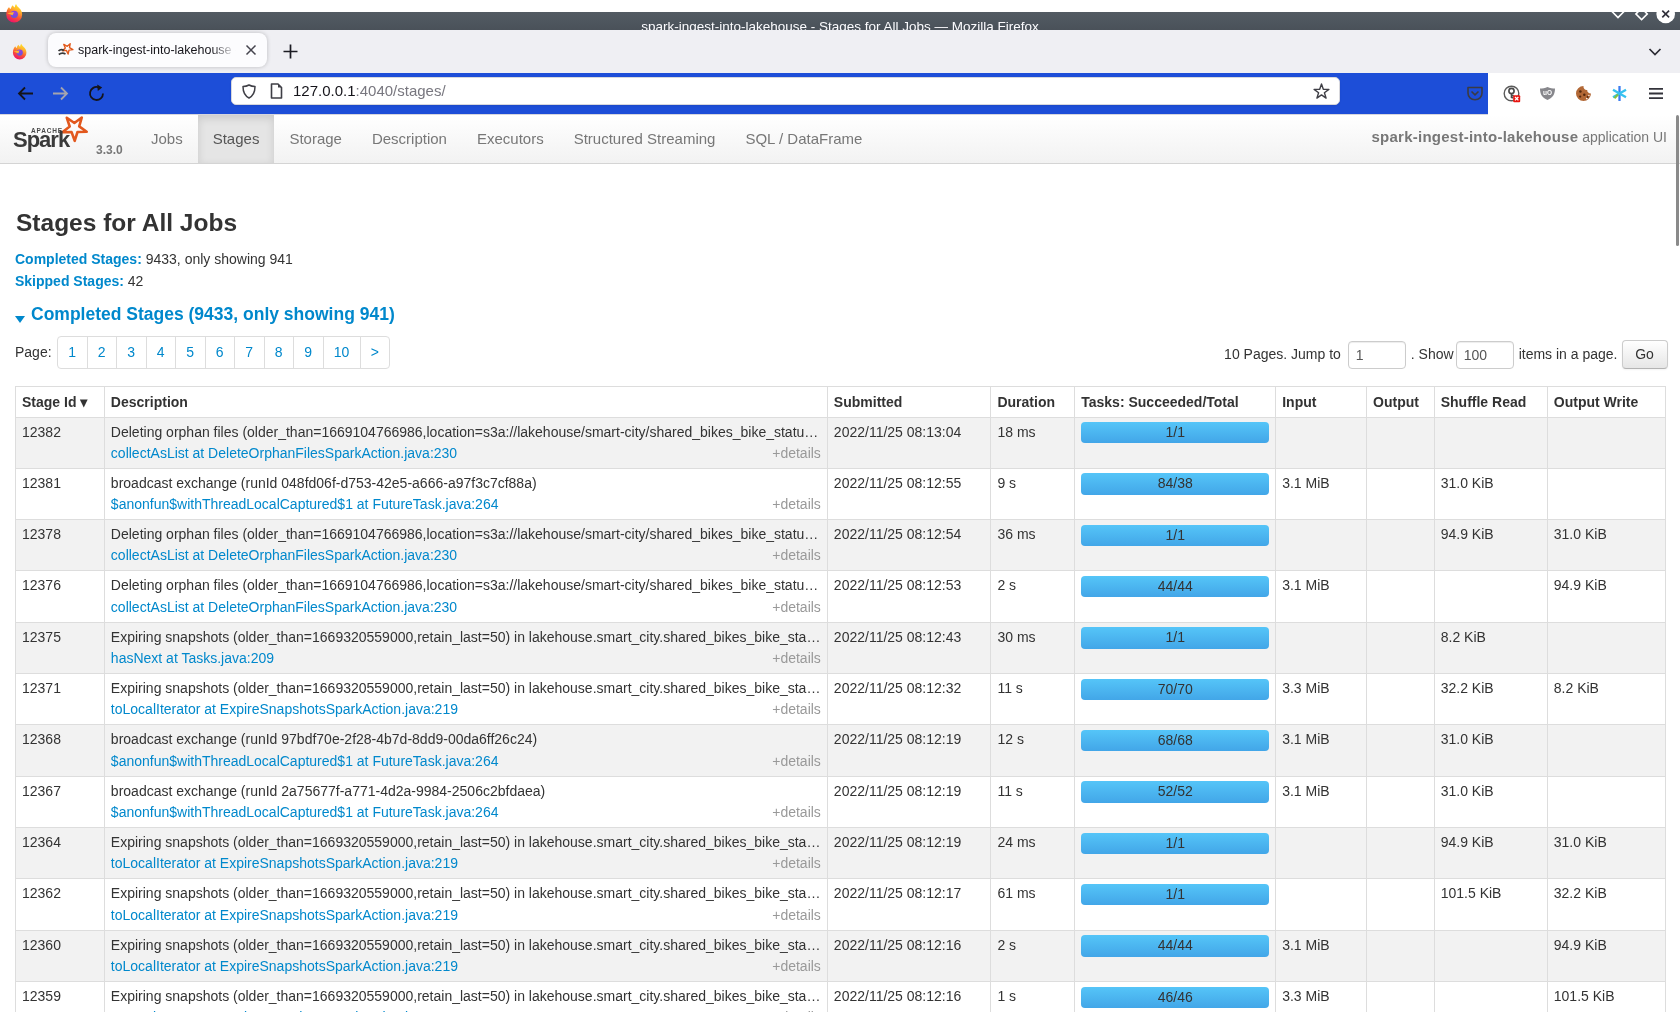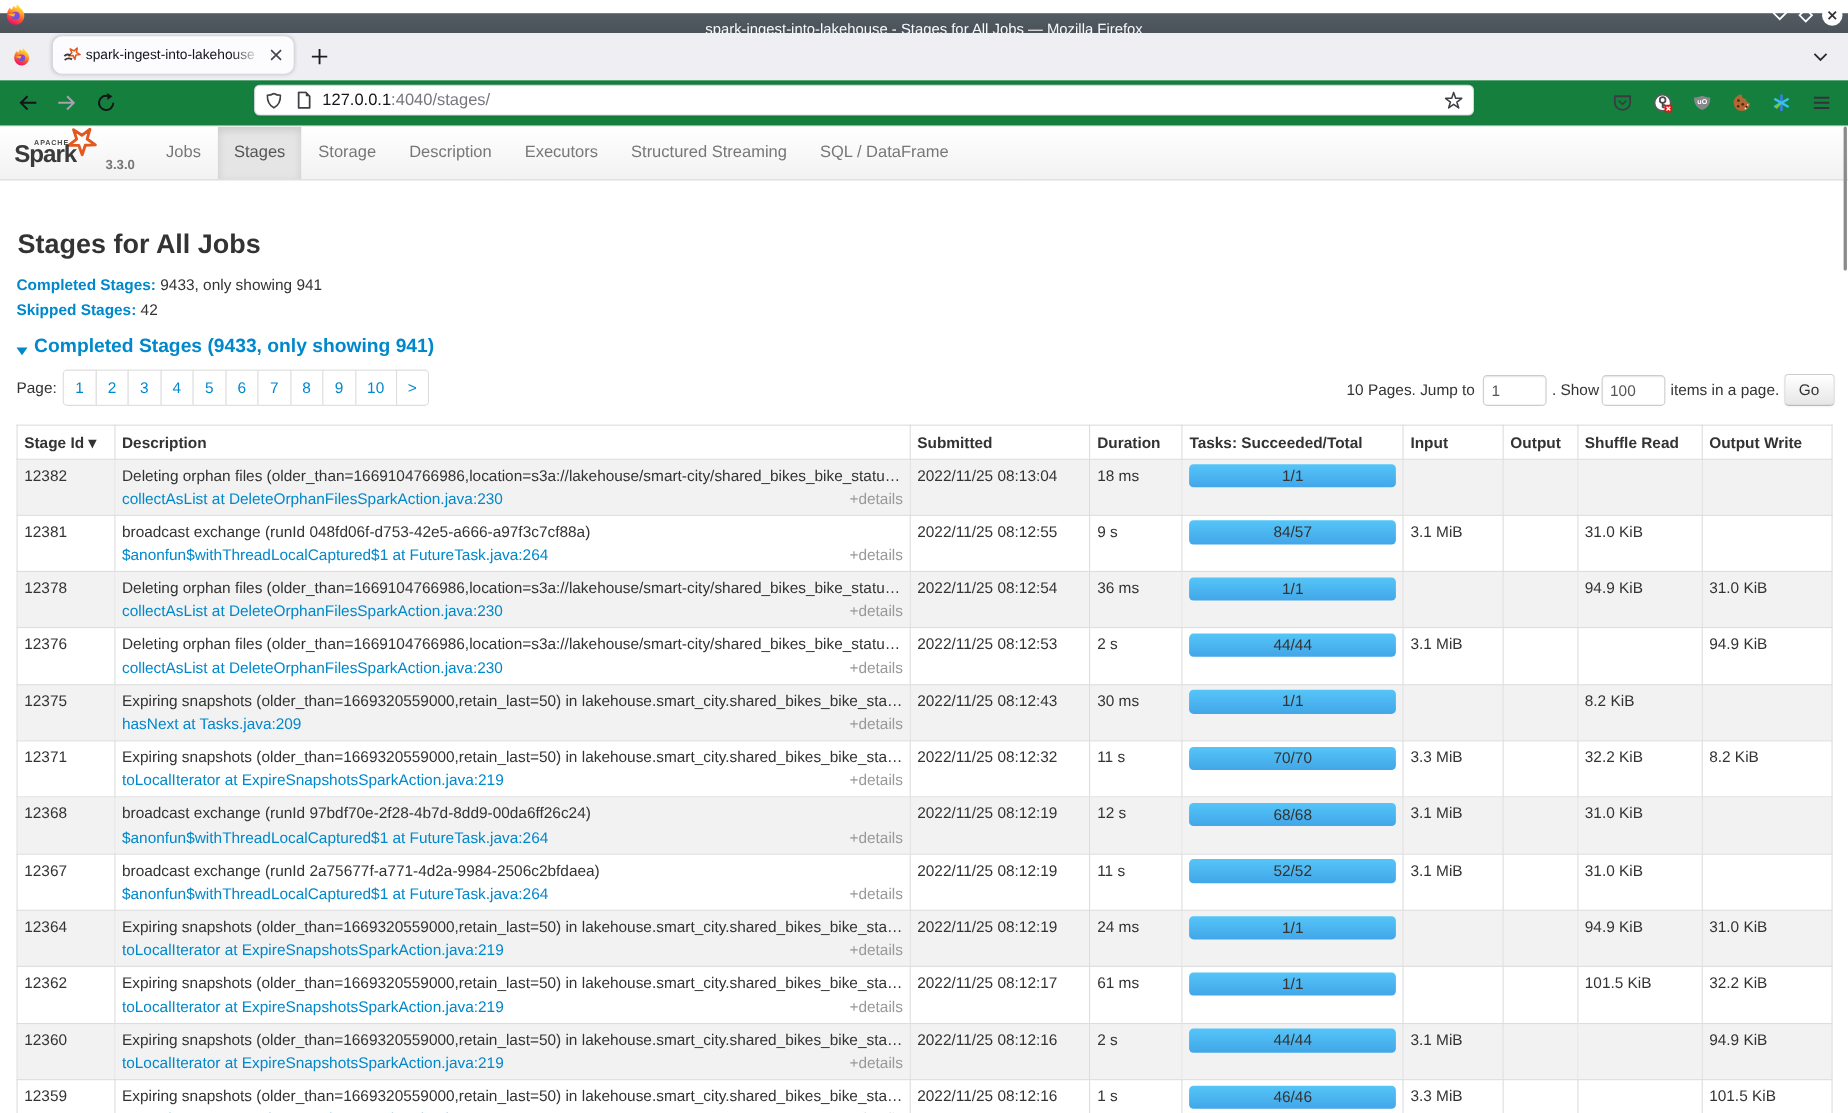--- a/index.html
+++ b/index.html
@@ -14,21 +14,21 @@
 
 #tabbar { position:absolute; left:0; top:30px; width:1680px; height:43px; background:#efeff3; }
 #tab { position:absolute; left:48px; top:3px; width:219px; height:34px; background:#fcfcfe;
   border-radius:8px; box-shadow:0 0 4px rgba(0,0,0,0.22); }
 #tablabel { position:absolute; left:30px; top:0; width:169px; height:34px; line-height:34px;
   font-size:12.5px; color:#15141a; white-space:nowrap; overflow:hidden; }
 #tabfade { position:absolute; right:20px; top:1px; width:36px; height:32px;
   background:linear-gradient(to right, rgba(252,252,254,0), #fcfcfe 70%); }
 #tabclose { position:absolute; right:7px; top:8px; width:18px; height:18px; }
 
-#toolbar { position:absolute; left:0; top:73px; width:1680px; height:41px; background:#15803d;
+#toolbar { position:absolute; left:0; top:73px; width:1488px; height:41px; background:#1d4ed8;
   border-bottom:1px solid #d6d6dd;text-align:right; }
 #urlbar { position:absolute; left:231px; top:4px; width:1107px; height:26px; background:#fff;
   border:1px solid #d7d7dc; border-radius:5px; box-shadow:0 1px 2px rgba(0,0,0,0.08); }
 #urltext { position:absolute; left:61px; top:0; height:26px; line-height:26px; font-size:15px; color:#15141a; }
 #urltext .dim { color:#78777f; }
 
 
 #page { position:absolute; left:0; top:115px; width:1680px; height:897px; background:#fff; }
 #sparknav { position:absolute; left:0; top:0; width:1680px; height:48px;
   background:linear-gradient(#ffffff,#f2f2f2); border-bottom:1px solid #d4d4d4; }
@@ -231,20 +231,21 @@
     <div id="version">3.3.0</div>
     <div id="navitems">
       <div class="item">Jobs</div>
         <div class="item active">Stages</div>
         <div class="item">Storage</div>
         <div class="item">Description</div>
         <div class="item">Executors</div>
         <div class="item">Structured Streaming</div>
         <div class="item">SQL / DataFrame</div>
     </div>
+    <div id="navright"><b>spark-ingest-into-lakehouse</b> application UI</div>
   </div>
   <div id="content">
     <h3 class="title">Stages for All Jobs</h3>
     <ul class="summary">
       <li><b>Completed Stages:</b> 9433, only showing 941</li>
       <li><b>Skipped Stages:</b> 42</li>
     </ul>
     <h4 class="collapse"><span class="arr"></span>Completed Stages (9433, only showing 941)</h4>
     <div id="pagerow">
       <span id="pagelabel">Page:</span>
@@ -329,21 +330,21 @@
           </tr>
 <tr>
             <td class="sid">12381</td>
 <td class="desc">
               <div class="line1">broadcast exchange (runId 048fd06f-d753-42e5-a666-a97f3c7cf88a)</div>
               <div class="line2"><a>$anonfun$withThreadLocalCaptured$1 at FutureTask.java:264</a><span class="det">+details</span></div>
             </td>
 <td>2022/11/25 08:12:55</td>
             <td>9 s</td>
             <td class="tasks">
-              <div class="progress">84/57</div>
+              <div class="progress">84/38</div>
             </td>
 <td>3.1 MiB</td>
             <td></td>
             <td>31.0 KiB</td>
             <td></td>
           </tr>
 <tr>
             <td class="sid">12378</td>
 <td class="desc">
               <div class="line1">Deleting orphan files (older_than=1669104766986,location=s3a://lakehouse/smart-city/shared_bikes_bike_statu…</div>

